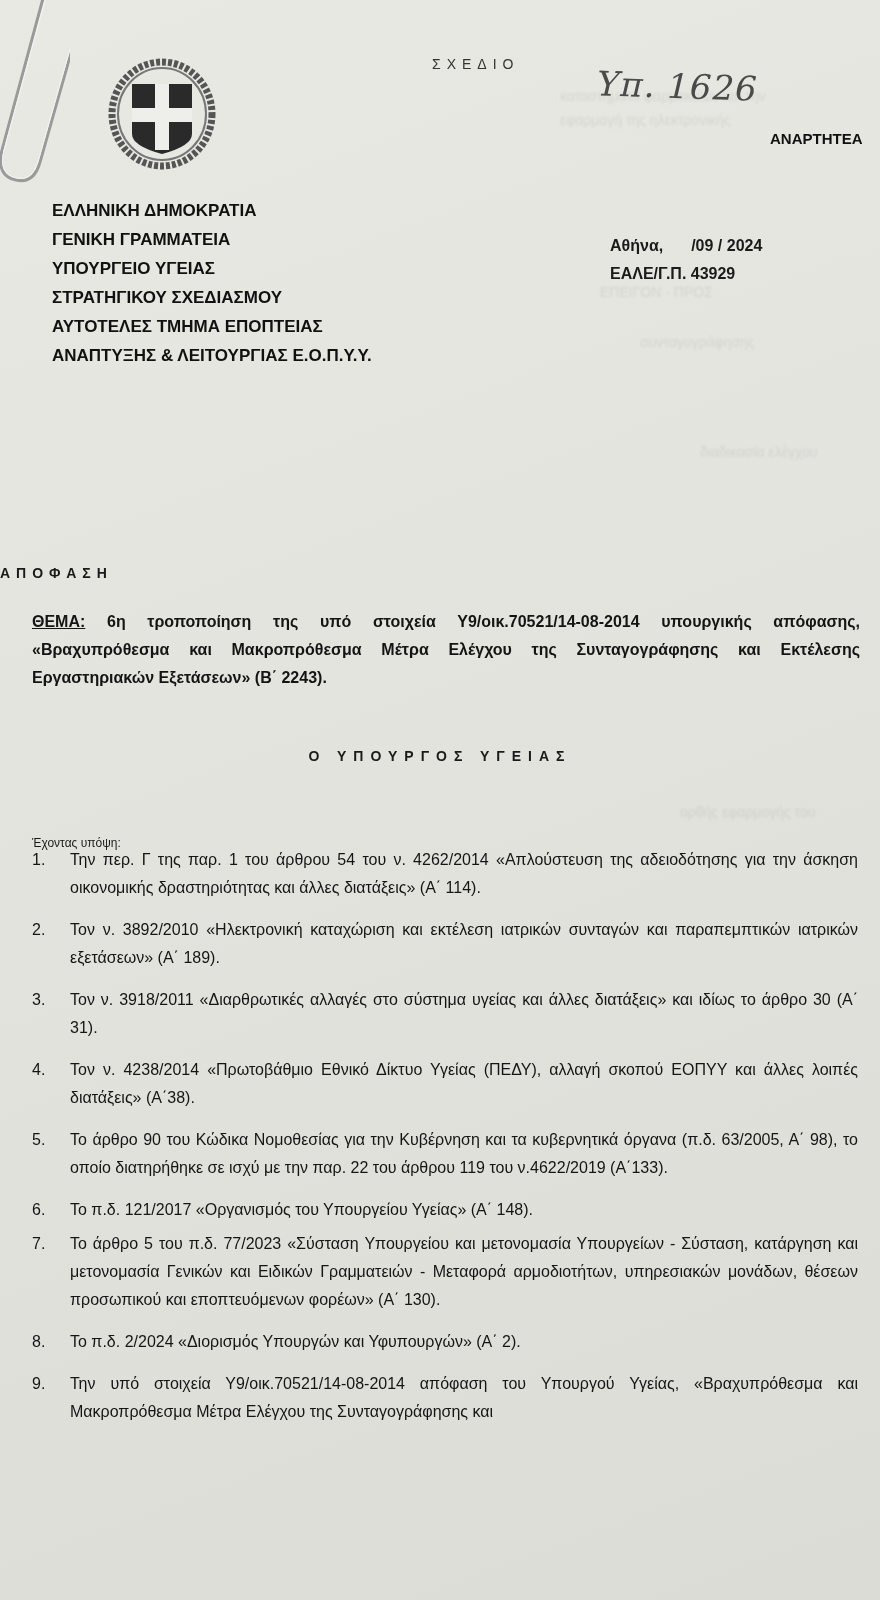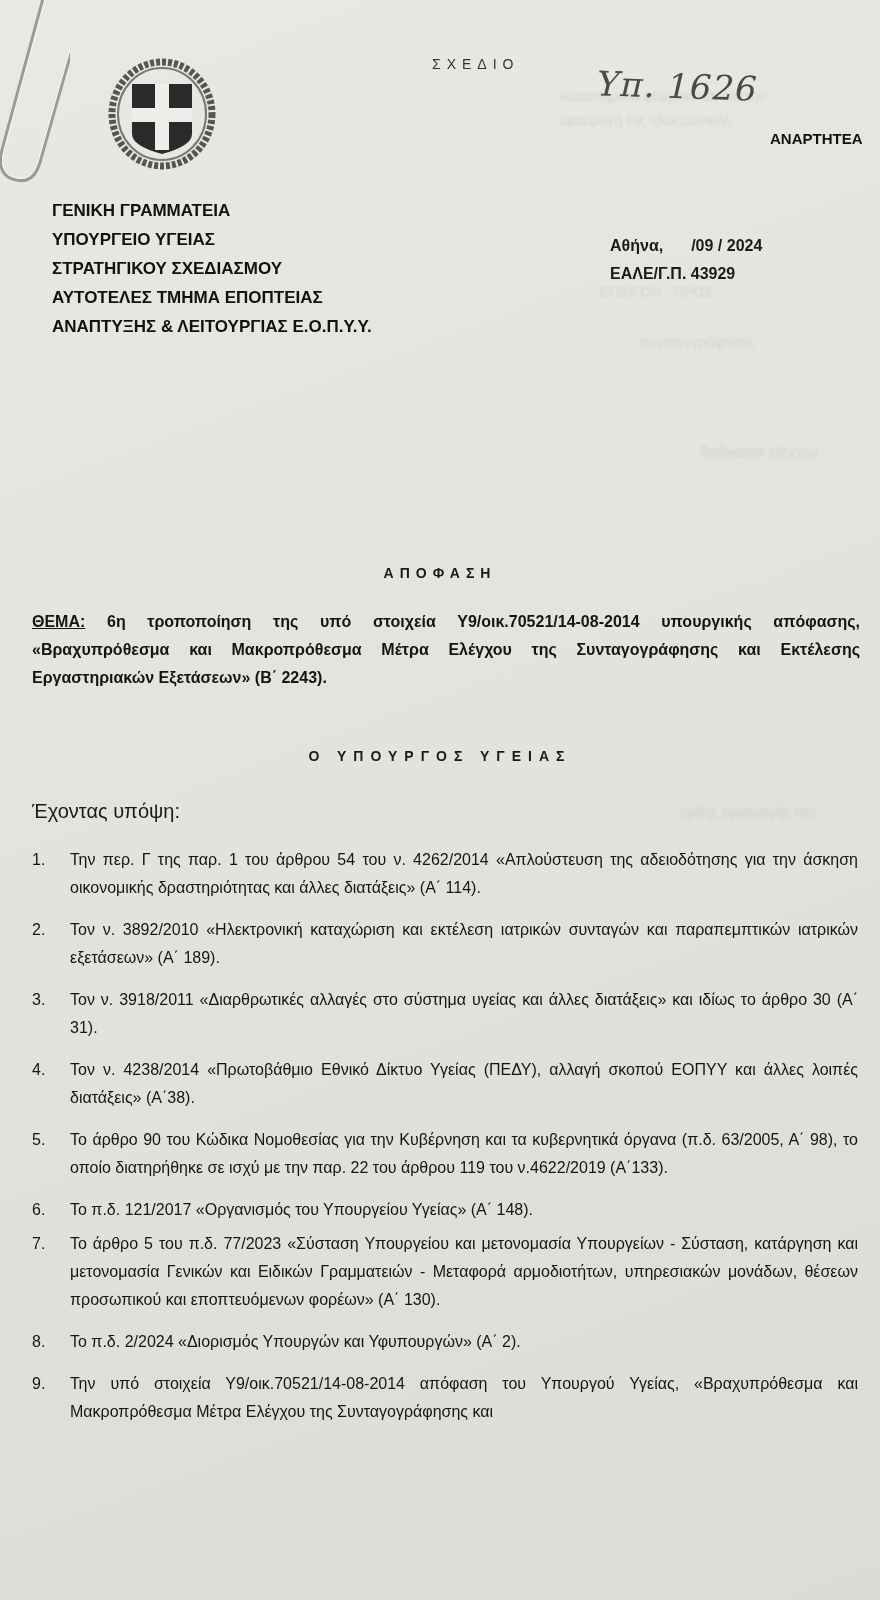--- a/index.html
+++ b/index.html
@@ -40,35 +40,35 @@
   .header-line:nth-child(2) { margin-left: 0; }
   .addr-block { position: absolute; left: 48px; top: 388px; }
   .addr-line { font-size: 16px; line-height: 32px; color: #1a1a1a; white-space: nowrap; }
   .addr-line.indent { padding-left: 132px; }
 
   .date-block { position: absolute; left: 582px; top: 232px; }
   .date-line { font-size: 16px; font-weight: bold; line-height: 28px; color: #1a1a1a; white-space: nowrap; margin-left: 28px; }
   .date-line .gap { display: inline-block; width: 28px; }
 
   .decision-title {
-    position: absolute; left: 0; width: 880px; top: 565px; text-align: center;
+    position: absolute; left: 0; width: 880px; top: 565px; text-align: left;
     font-size: 14px; font-weight: bold; letter-spacing: 6px; color: #1a1a1a;
   }
   .subject {
     position: absolute; left: 32px; top: 608px; width: 828px;
     font-size: 16px; font-weight: bold; line-height: 28px; text-align: justify; color: #141414;
   }
   .subject .lbl { text-decoration: underline; }
 
   .minister {
     position: absolute; left: 0; width: 880px; top: 748px; text-align: center;
     font-size: 14px; font-weight: bold; letter-spacing: 7px; color: #1a1a1a;
   }
   .considering {
-    position: absolute; left: 32px; top: 800px; font-size: 20px; color: #1a1a1a;
+    position: absolute; left: 32px; top: 836px; font-size: 12px; color: #1a1a1a;
   }
 
   .items { position: absolute; left: 32px; top: 846px; width: 826px; }
   .item { display: flex; font-size: 16px; line-height: 28px; color: #151515; }
   .item .num { width: 38px; flex: none; }
   .item .txt { flex: 1; text-align: justify; }
   .item + .item { margin-top: 14px; }
   .item.tight + .item { margin-top: 6px; }
 
   .ghost {
@@ -99,20 +99,21 @@
     <path d="M24 26 H84 V76 Q84 88 54 96 Q24 88 24 76 Z" fill="#2a2a2a"></path>
     <rect x="47" y="26" width="14" height="66" fill="#eeeeea"></rect>
     <rect x="24" y="50" width="60" height="14" fill="#eeeeea"></rect>
   </svg>
 
   <div class="draft-label">ΣΧΕΔΙΟ</div>
   <div class="handwritten">Υπ. 1626</div>
   <div class="post-label">ΑΝΑΡΤΗΤΕΑ</div>
 
   <div class="header-block">
+    <div class="header-line">ΕΛΛΗΝΙΚΗ ΔΗΜΟΚΡΑΤΙΑ</div>
     <div class="header-line">ΓΕΝΙΚΗ ΓΡΑΜΜΑΤΕΙΑ</div>
     <div class="header-line">ΥΠΟΥΡΓΕΙΟ ΥΓΕΙΑΣ</div>
     <div class="header-line">ΣΤΡΑΤΗΓΙΚΟΥ ΣΧΕΔΙΑΣΜΟΥ</div>
     <div class="header-line">ΑΥΤΟΤΕΛΕΣ ΤΜΗΜΑ ΕΠΟΠΤΕΙΑΣ</div>
     <div class="header-line">ΑΝΑΠΤΥΞΗΣ &amp; ΛΕΙΤΟΥΡΓΙΑΣ Ε.Ο.Π.Υ.Υ.</div>
   </div>
 
 
   <div class="date-block">
     <div class="date-line">

